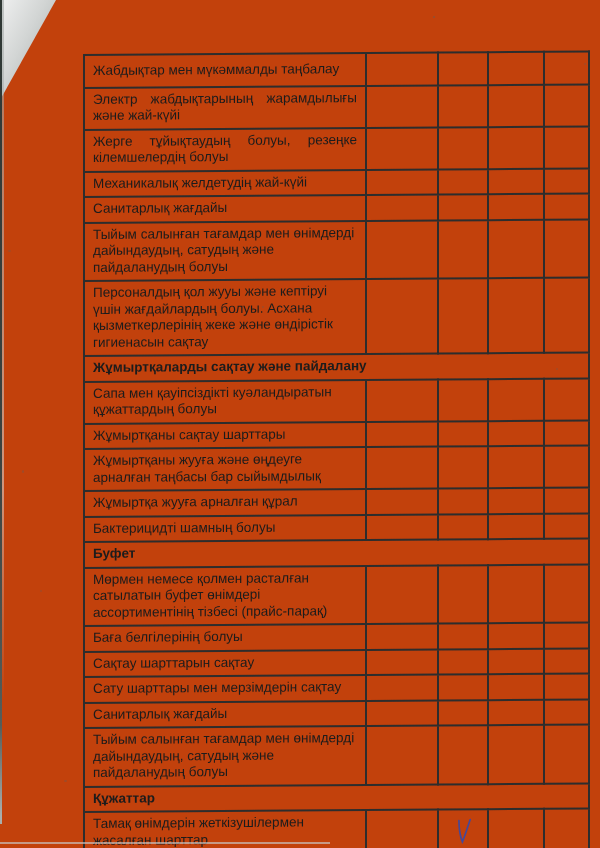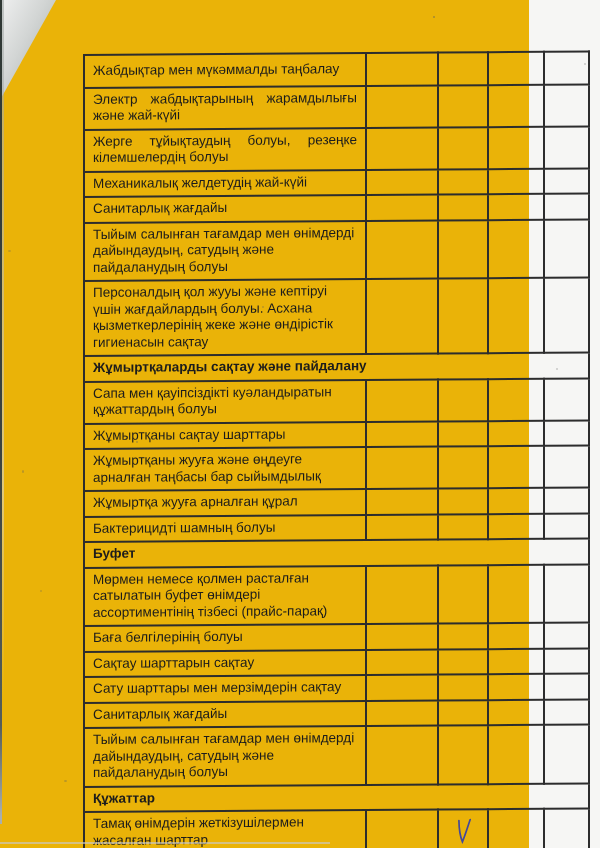--- a/index.html
+++ b/index.html
@@ -6,23 +6,23 @@
     margin: 0;
     padding: 0;
     width: 600px;
     height: 848px;
     overflow: hidden;
     background: #f6f6f4;
     font-family: "Liberation Sans", sans-serif;
   }
   .page {
     position: relative;
-    width: 529px;
+    width: 600px;
     height: 848px;
-    background: #eab308;
+    background: #c2410c;
   }
   
   .corner-shade {
     position: absolute;
     left: 0; top: 0;
     width: 56px; height: 100px;
     clip-path: polygon(0 0, 100% 0, 0 100%);
     background: linear-gradient(118deg, #eceded 4%, #d2d5d4 42%, #aab0ae 88%, #8f9694 100%);
   }
   

